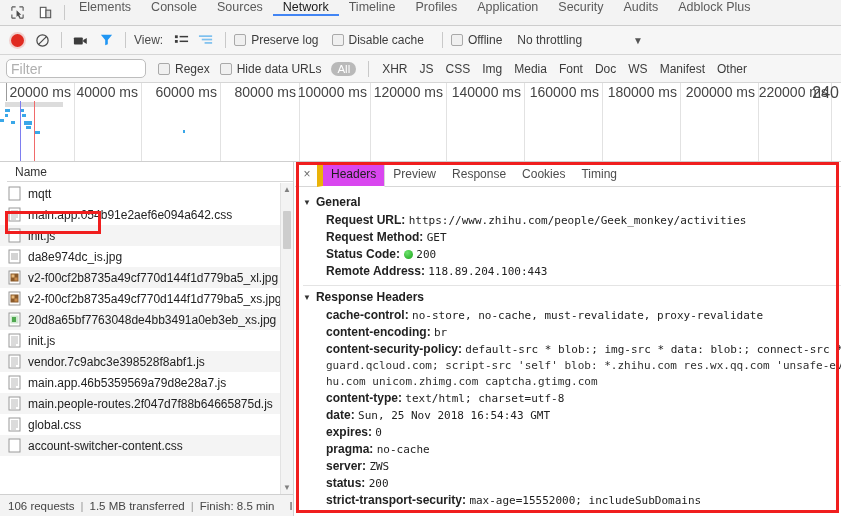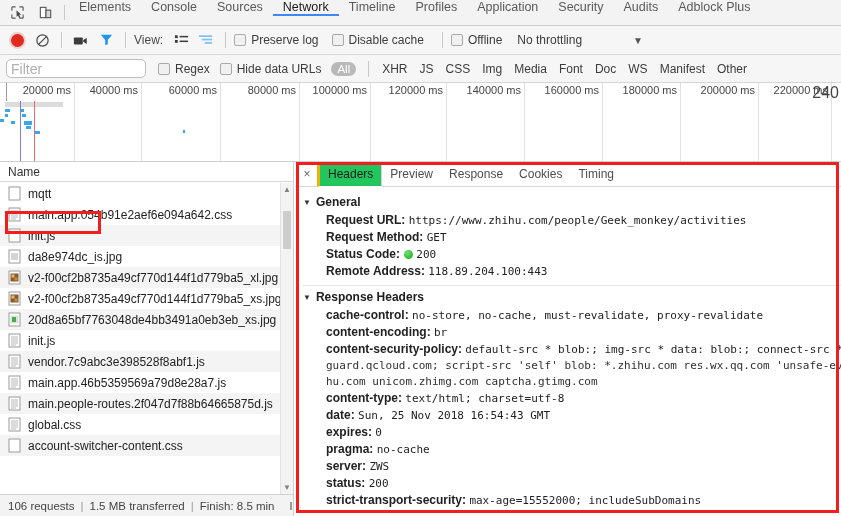--- a/index.html
+++ b/index.html
@@ -75,41 +75,41 @@
 
   
   .overview {
     position: absolute; left: 0; top: 83px; width: 841px; height: 79px;
     background: #fff; border-bottom: 1px solid #cfcfcf; overflow: hidden;
   }
   .tick {
     position: absolute; top: 0; height: 79px; border-left: 1px solid #e2e2e2;
   }
   .tick span {
-    position: absolute; right: 4px; top: 1px; font-size: 11px; color: #444;
+    position: absolute; right: 4px; top: 1px; font-size: 14px; color: #444;
     white-space: nowrap;
   }
   .tick.first { border-left: 1px solid #9b9b9b; height: 18px; }
   .ov-band {
     position: absolute; left: 5px; top: 19px; width: 58px; height: 5px; background: #dcdcdc;
   }
   .ov-bar { position: absolute; background: #3aa7e8; }
   .ov-line { position: absolute; top: 18px; height: 61px; width: 1px; }
   .ov-line.blue { background: #7e7ef0; }
   .ov-line.red { background: #f06a6a; }
 
   
   .leftpane {
     position: absolute; left: 0; top: 162px; width: 294px; bottom: 0;
     background: #fff; border-right: 1px solid #d0d0d0; overflow: hidden;
   }
   .namehead {
     height: 20px; border-bottom: 1px solid #d7d7d7; background: #fff;
     display: flex; align-items: center; padding-left: 8px;
-    font-size: 12px; color: #333;
+    font-size: 12px; color: #333; margin-left: 7px;
   }
   .rowlist { position: absolute; top: 21px; left: 0; right: 0; bottom: 22px; overflow: hidden; }
   .row {
     height: 21px; display: flex; align-items: center; padding-left: 8px;
     font-size: 12px; color: #222; white-space: nowrap; position: relative;
   }
   .row.alt { background: #f4f4f4; }
   .row.sel { background: #dcdcdc; }
   .ricon { width: 13px; height: 15px; margin-right: 7px; flex: 0 0 auto; }
   .scrollbar {
@@ -137,21 +137,21 @@
   }
   .closex {
     width: 20px; display: flex; align-items: center; justify-content: center;
     color: #6a6a6a; font-size: 12px;
   }
   .dtab {
     padding: 0 8px; display: flex; align-items: center; font-size: 12px; color: #4d4d4d;
     white-space: nowrap;
   }
   .dtab.active {
-    background: #22c55e; border-left: 3px solid #eab308; border-right: 1px solid #d7d7d7;
+    background: #d946ef; border-left: 6px solid #eab308; border-right: 1px solid #d7d7d7;
     color: #1d1d1d; margin-bottom: -1px; border-bottom: 1px solid #fff;
   }
   .hbody {
     position: absolute; top: 26px; left: 0; right: 0; bottom: 0; overflow: hidden;
     padding: 5px 0 0 8px;
   }
   .sect {
     font-weight: bold; font-size: 12px; color: #202020; display: flex; align-items: center;
     margin: 2px 0 3px 0;
   }

